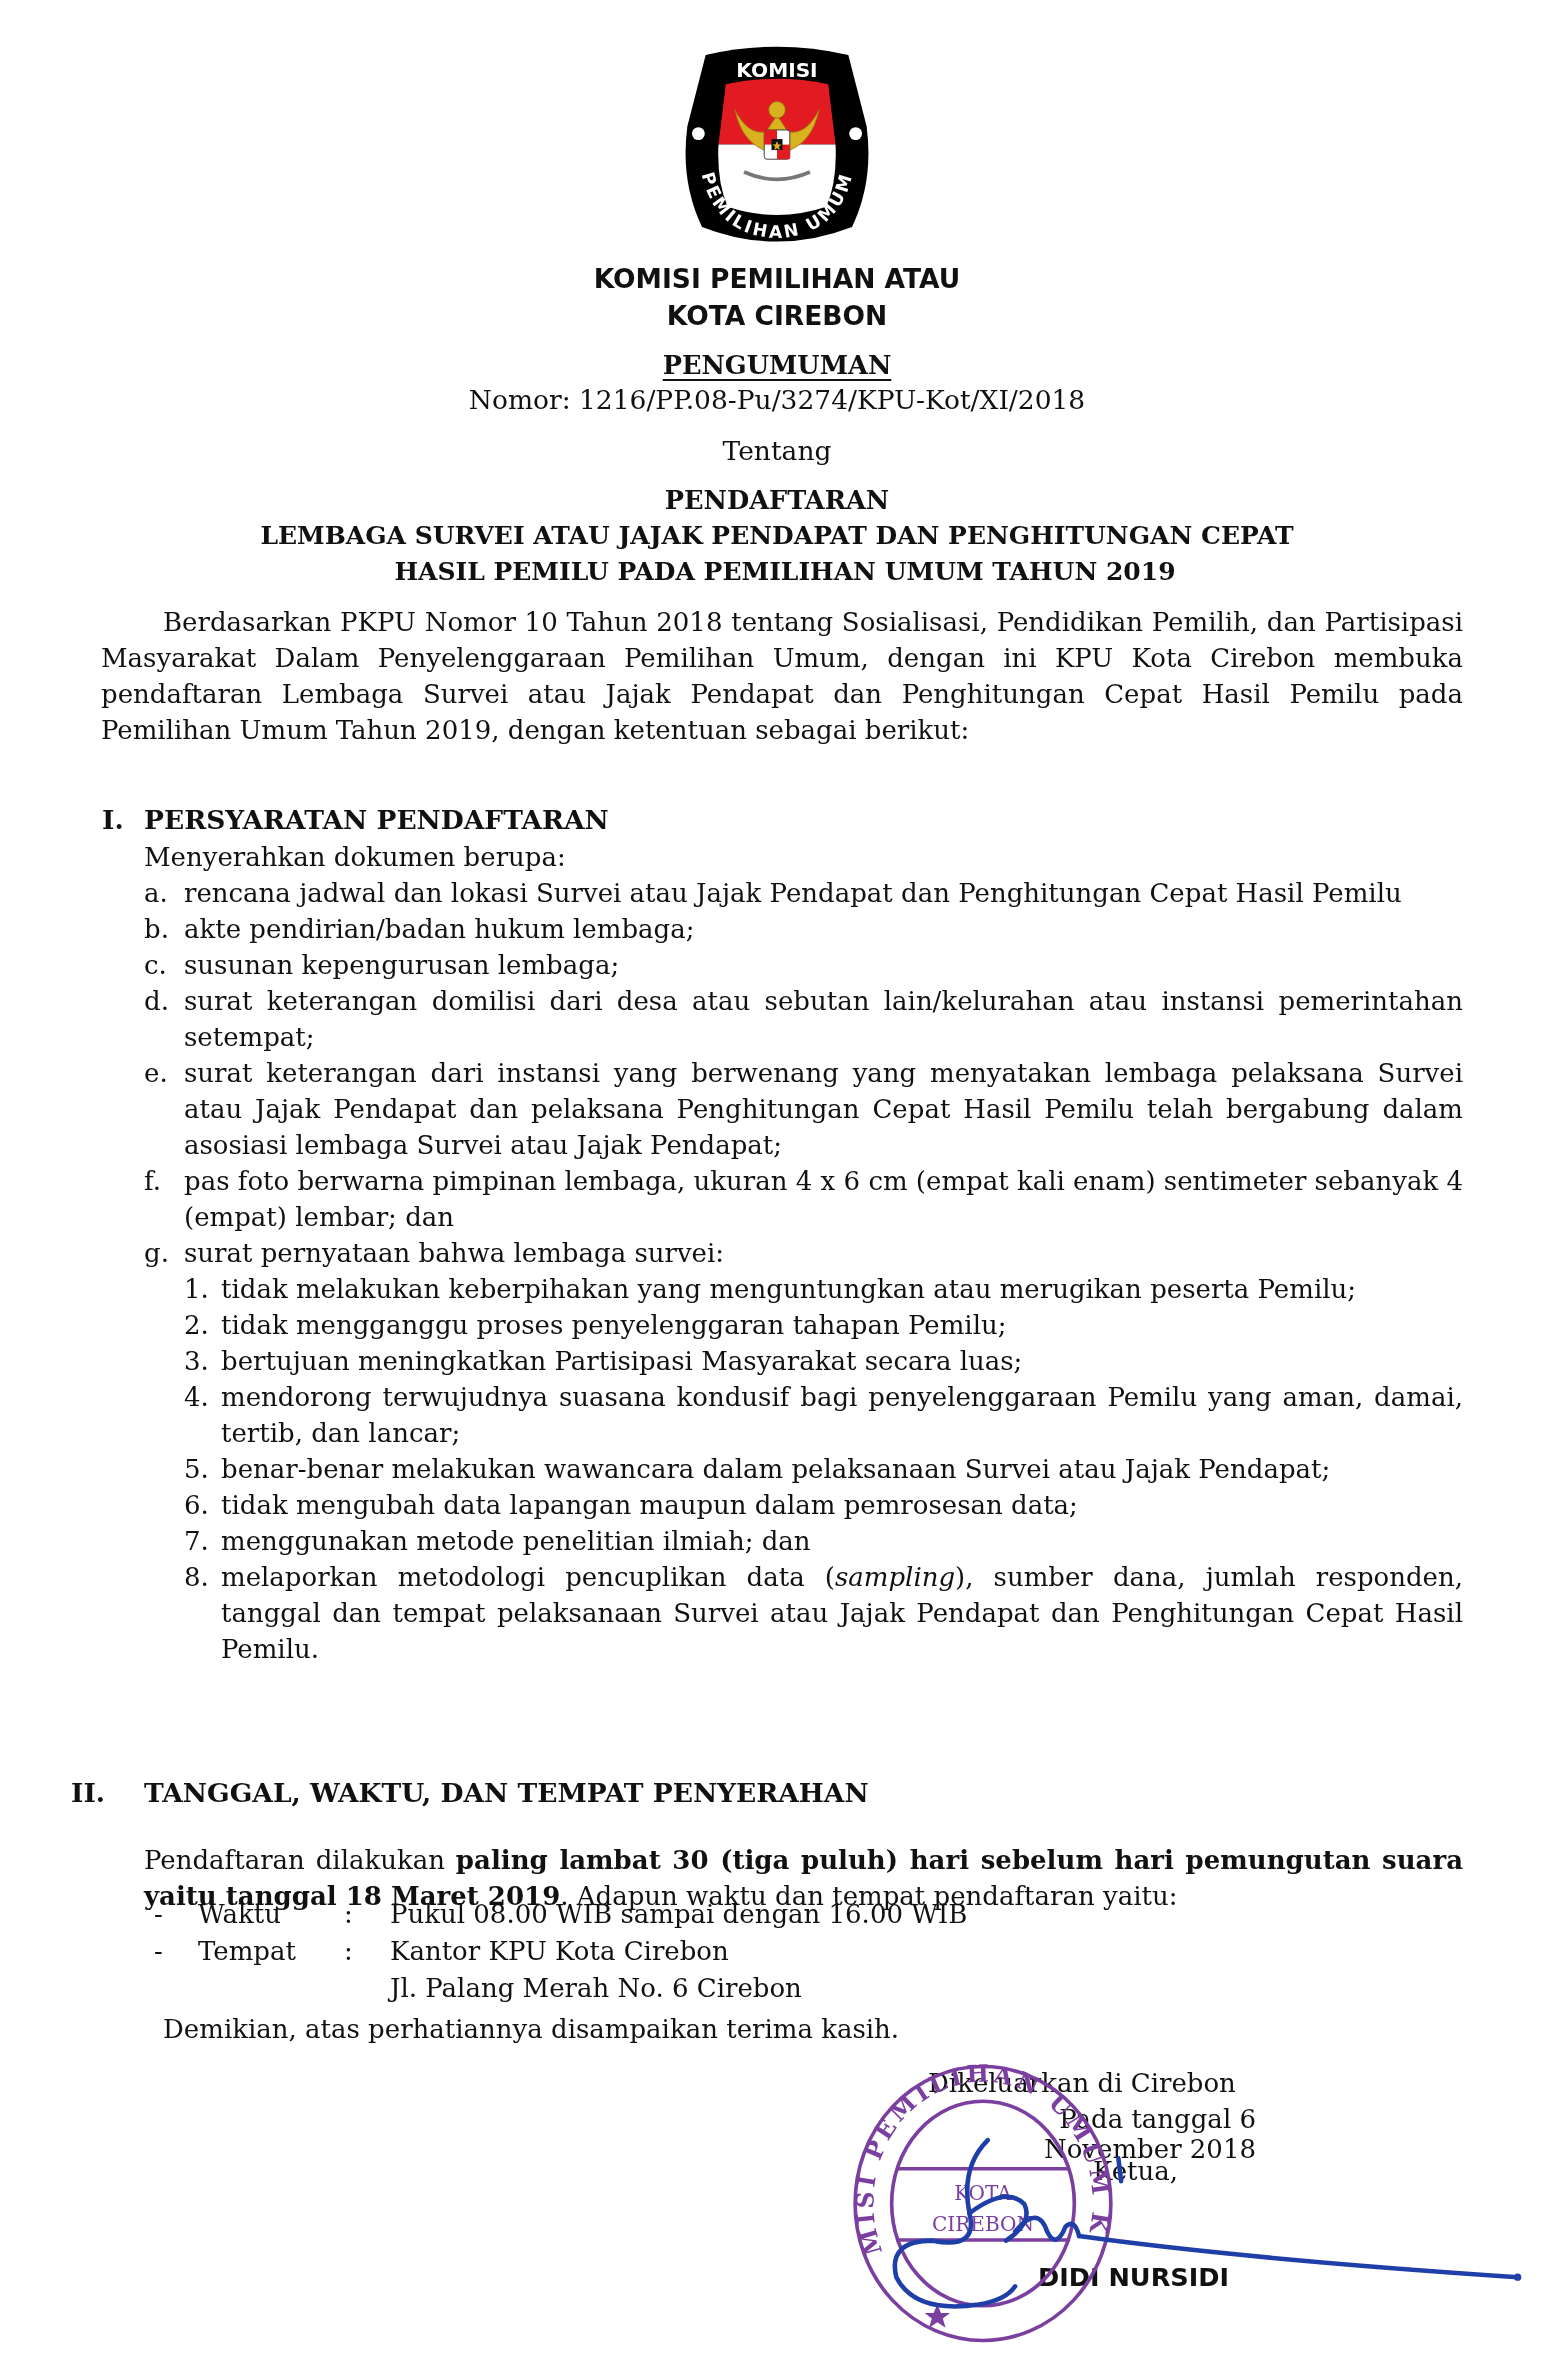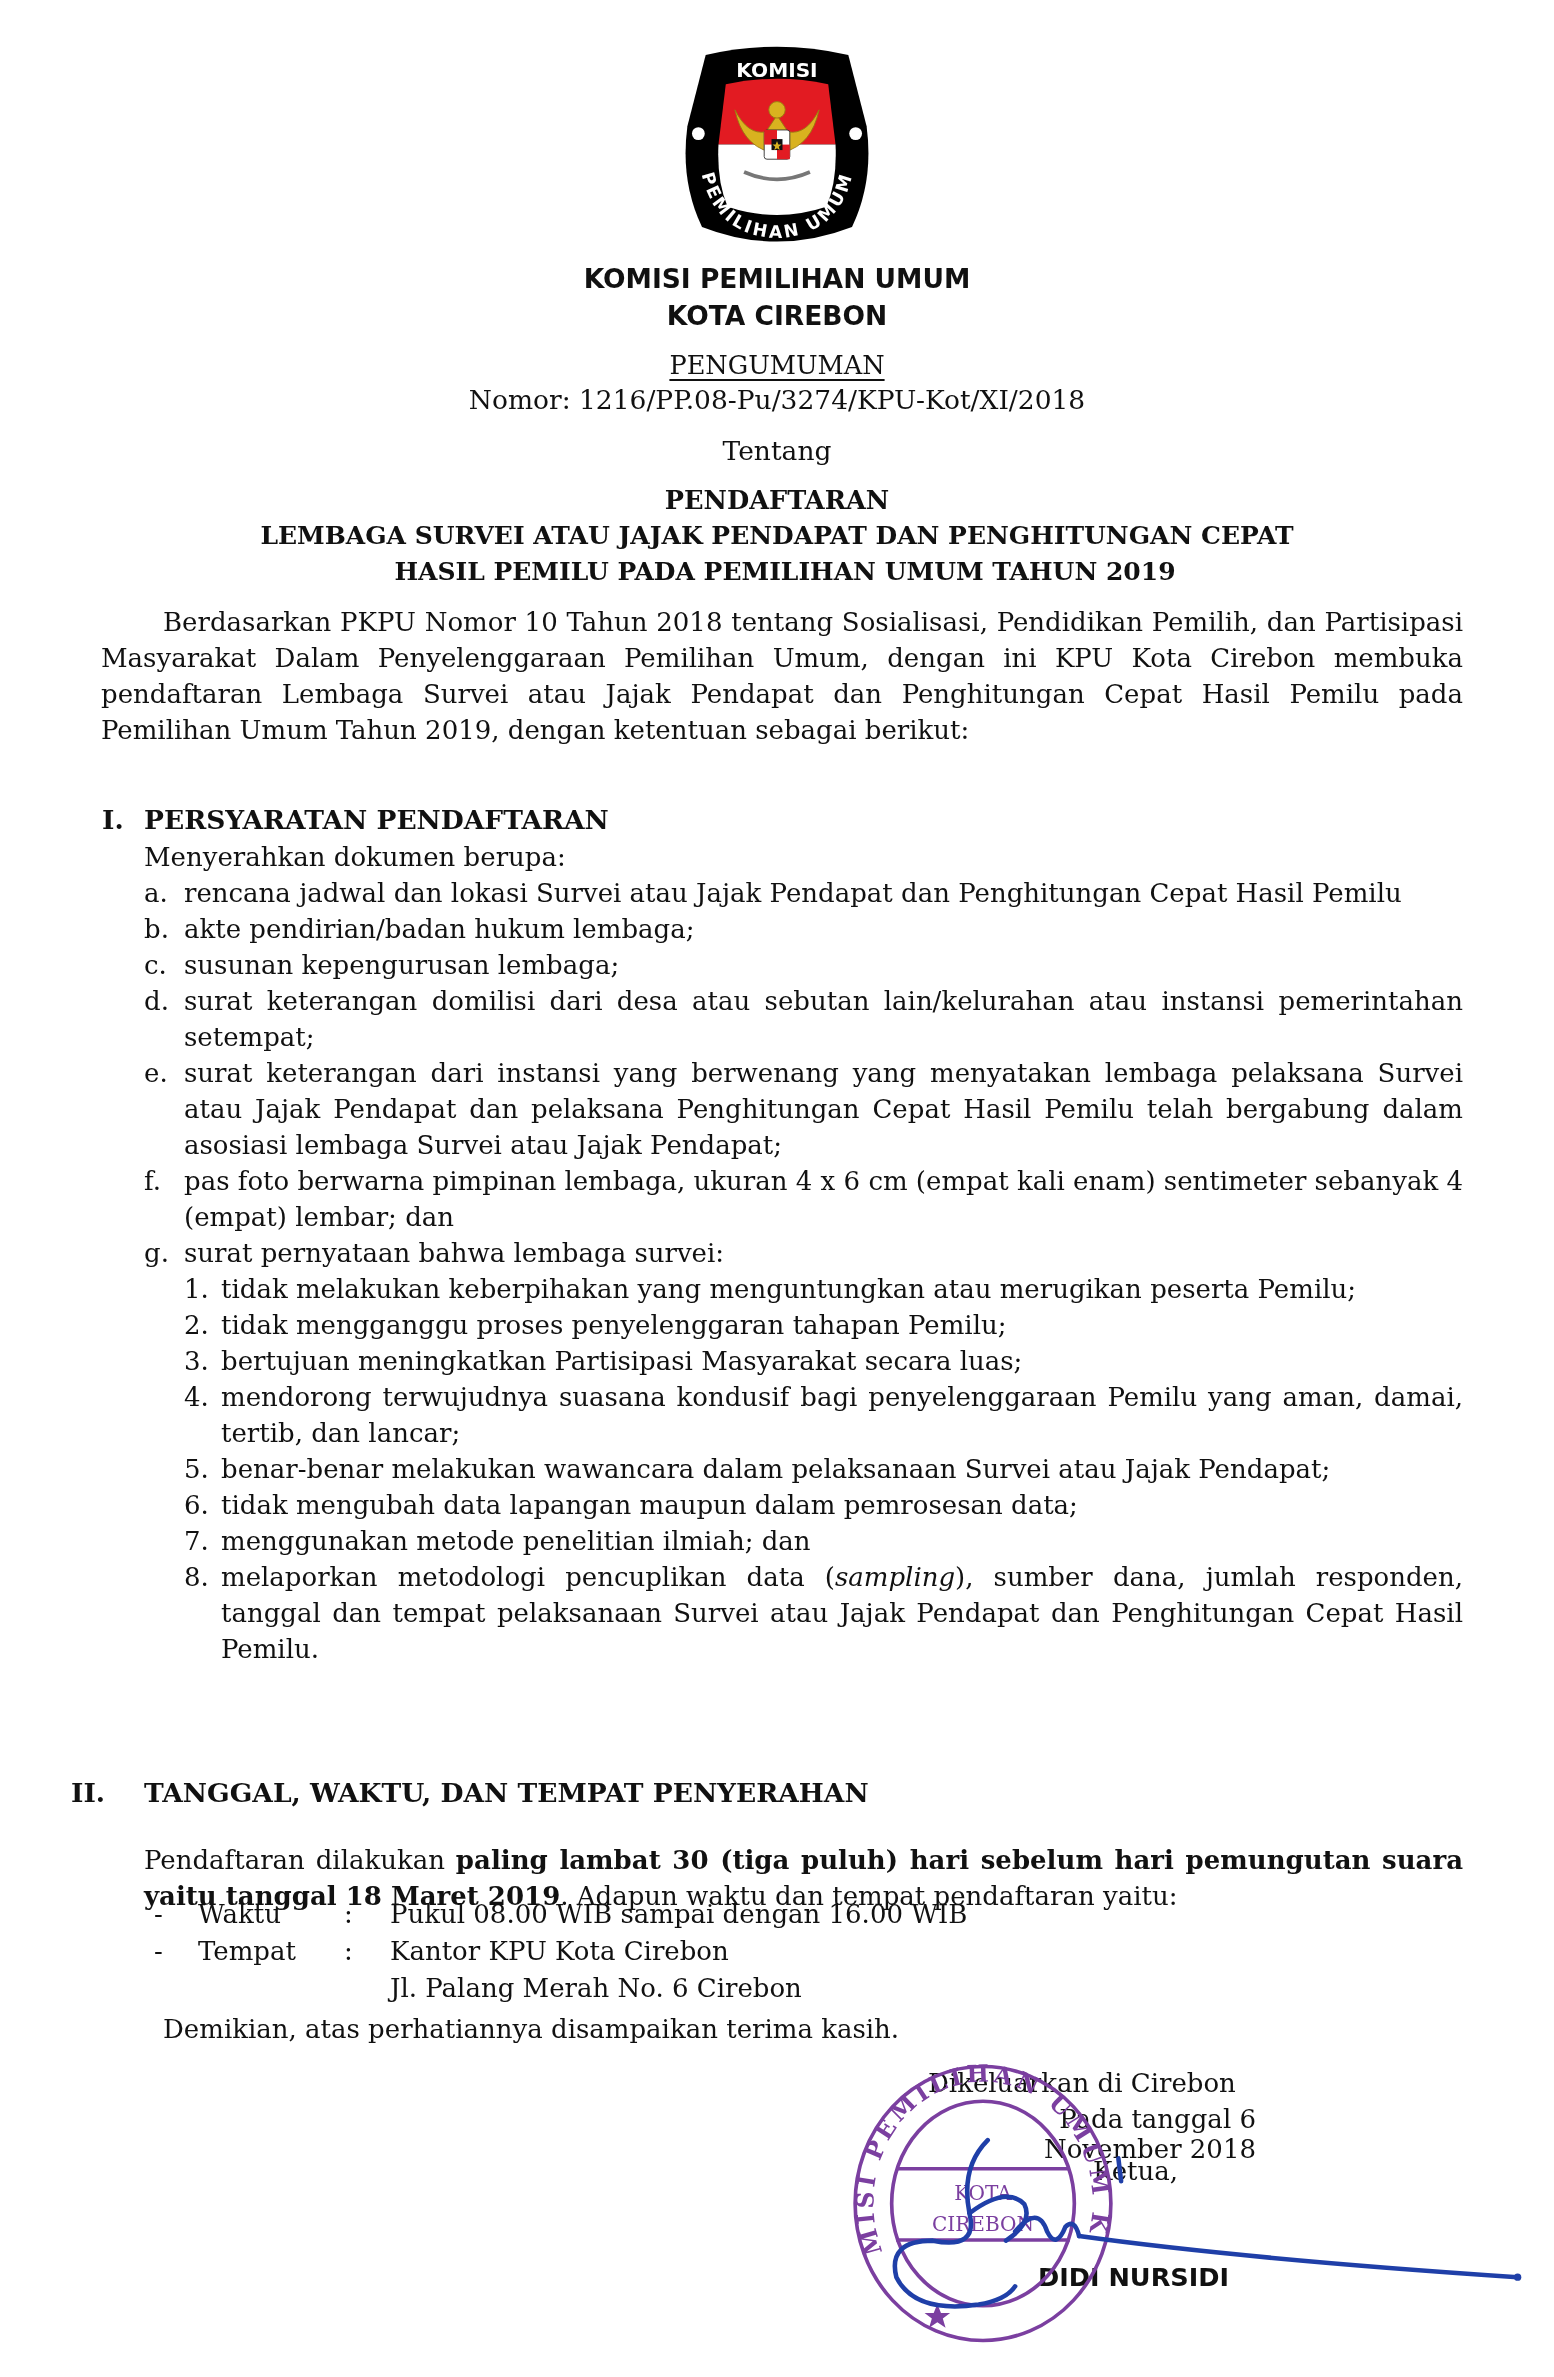--- a/index.html
+++ b/index.html
@@ -10,21 +10,21 @@
   }
   .page { position: absolute; left: 0; top: 0; width: 1256px; height: 2377px; }
 
   
   .logo { position: absolute; left: 678px; top: 44px; width: 198px; height: 203px; }
 
   .center { position: absolute; left: 0; width: 1554px; text-align: center; }
   .org-title { font-family: "DejaVu Sans", "Liberation Sans", sans-serif; font-weight: bold; font-size: 26.5px; letter-spacing: 0px; }
   .org1 { top: 263px; }
   .org2 { top: 300px; }
-  .pengumuman { top: 350px; font-weight: normal; font-size: 25.6px; }
+  .pengumuman { top: 350px; font-weight: bold; font-size: 25.6px; }
   .pengumuman span { text-decoration: underline; text-decoration-thickness: 1.8px; text-underline-offset: 4.6px; }
   .nomor { top: 384px; font-size: 26.5px; }
   .tentang { top: 435px; font-size: 26.5px; }
   .t1 { top: 485px; font-weight: bold; font-size: 25.6px; }
   .t2 { top: 521px; font-weight: bold; font-size: 25px; }
   .t3 { top: 557px; font-weight: bold; font-size: 25px; margin-left: 8px; }
 
   .body-text { font-size: 26px; line-height: 36px; }
   .justify { text-align: justify; text-align-last: left; }
 
@@ -74,21 +74,21 @@
     <path d="M72 140 Q108 156 144 140" fill="none" stroke="#777" stroke-width="4"></path>
     <text x="108" y="36" text-anchor="middle" font-family="DejaVu Sans, sans-serif" font-weight="bold" font-size="22" fill="#fff">KOMISI</text>
     <defs>
         <path id="arcb" d="M22 118 Q30 210 108 212 Q186 210 194 118"></path>
       </defs>
     <text font-family="DejaVu Sans, sans-serif" font-weight="bold" font-size="19" fill="#fff" letter-spacing="3">
       <textPath href="#arcb" startOffset="50%" text-anchor="middle">PEMILIHAN UMUM</textPath>
     </text>
   </svg>
 
-  <div class="center org-title org1">KOMISI PEMILIHAN UMUM</div>
+  <div class="center org-title org1">KOMISI PEMILIHAN ATAU</div>
   <div class="center org-title org2">KOTA CIREBON</div>
   <div class="center pengumuman"><span>PENGUMUMAN</span></div>
   <div class="center nomor">Nomor: 1216/PP.08-Pu/3274/KPU-Kot/XI/2018</div>
   <div class="center tentang">Tentang</div>
   <div class="center t1">PENDAFTARAN</div>
   <div class="center t2">LEMBAGA SURVEI ATAU JAJAK PENDAPAT DAN PENGHITUNGAN CEPAT</div>
   <div class="center t3">HASIL PEMILU PADA PEMILIHAN UMUM TAHUN 2019</div>
 
   <div class="intro body-text justify">Berdasarkan PKPU Nomor 10 Tahun 2018 tentang Sosialisasi, Pendidikan Pemilih, dan Partisipasi Masyarakat Dalam Penyelenggaraan Pemilihan Umum, dengan ini KPU Kota Cirebon membuka pendaftaran Lembaga Survei atau Jajak Pendapat dan Penghitungan Cepat Hasil Pemilu pada Pemilihan Umum Tahun 2019, dengan ketentuan sebagai berikut:</div>
 

